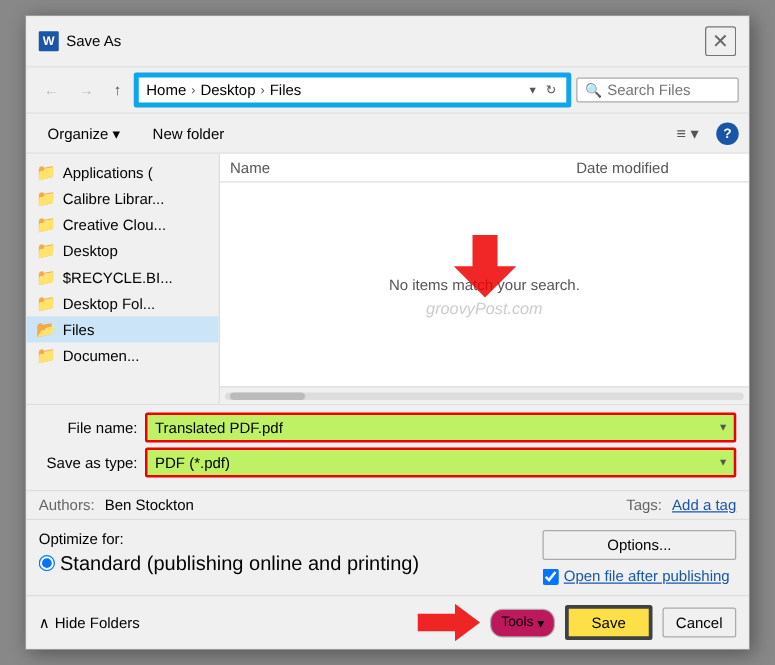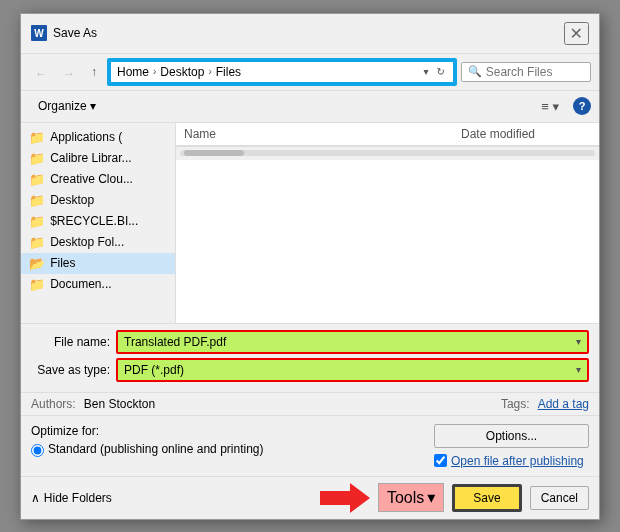--- a/index.html
+++ b/index.html
@@ -293,21 +293,21 @@
       margin-bottom: 4px;
     }
     .radio-row {
       display: flex;
       align-items: flex-start;
       gap: 4px;
       margin-bottom: 4px;
     }
     .radio-row input[type=radio] { margin-top: 2px; }
     .radio-text {
-      font-size: 12px;
+      font-size: 16px;
       color: #000;
       line-height: 1.3;
     }
 
     .actions-section {
       display: flex;
       flex-direction: column;
       align-items: stretch;
       gap: 6px;
       min-width: 155px;
@@ -347,26 +347,26 @@
       align-items: center;
       gap: 4px;
       font-size: 12px;
       color: #000;
       cursor: pointer;
       background: none;
       border: none;
     }
     .bottom-sep { flex: 1; }
     .tools-btn {
-      background: #fca5a5;
+      background: #be185d;
       border: 1px solid #aaa;
-      border-radius: 0;
+      border-radius: 10px;
       padding: 4px 8px;
       cursor: pointer;
-      font-size: 16px;
+      font-size: 11px;
       display: flex;
       align-items: center;
       gap: 3px;
     }
     .save-btn {
       background: #fde047;
       border: 3px solid #404040;
       border-radius: 2px;
       padding: 4px 18px;
       cursor: pointer;
@@ -413,20 +413,21 @@
       <span class="search-icon">🔍</span>
       <input type="text" placeholder="Search Files" style="">
     </div>
   </div>
 
   <div class="toolbar">
     <button class="toolbar-btn">
       <span>Organize</span>
       <span>▾</span>
     </button>
+    <button class="toolbar-btn">New folder</button>
     <div class="toolbar-sep"></div>
     <button class="view-btn">
       <span>≡</span>
       <span>▾</span>
     </button>
     <button class="help-btn">?</button>
   </div>
 
   <div class="main-area">
 
@@ -462,20 +463,28 @@
       <div class="sidebar-item">
         <span class="folder-icon">📁</span>
         <span>Documen...</span>
       </div>
     </div>
 
     <div class="file-area">
       <div class="file-header">
         <span class="file-header-name">Name</span>
         <span class="file-header-date">Date modified</span>
+      </div>
+      <div class="file-content">
+
+        <svg width="60" height="60" viewBox="0 0 60 60" style="position:absolute; margin-top: -30px;">
+          <polygon points="20,5 40,5 40,30 55,30 30,55 5,30 20,30" fill="#e00" opacity="0.85"></polygon>
+        </svg>
+        <span class="no-items" style="margin-top: 20px;">No items match your search.</span>
+        <span class="watermark">groovyPost.com</span>
       </div>
       <div class="horizontal-scroll">
         <div class="scroll-bar">
           <div style="width:60px; height:6px; background:#bbb; border-radius:3px; position:absolute; left:4px;"></div>
         </div>
       </div>
     </div>
   </div>
 
   <div class="form-area">

